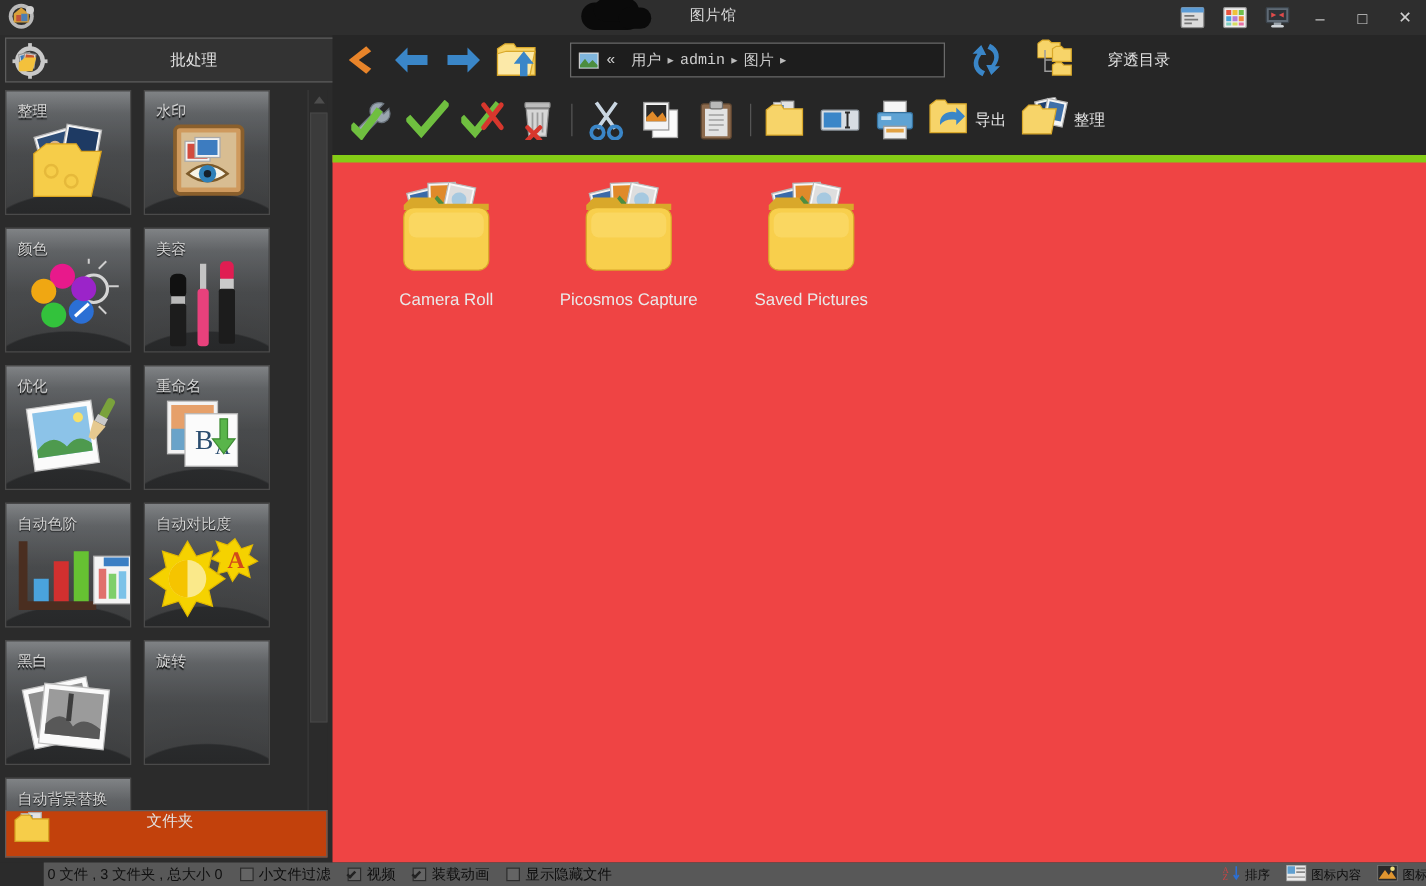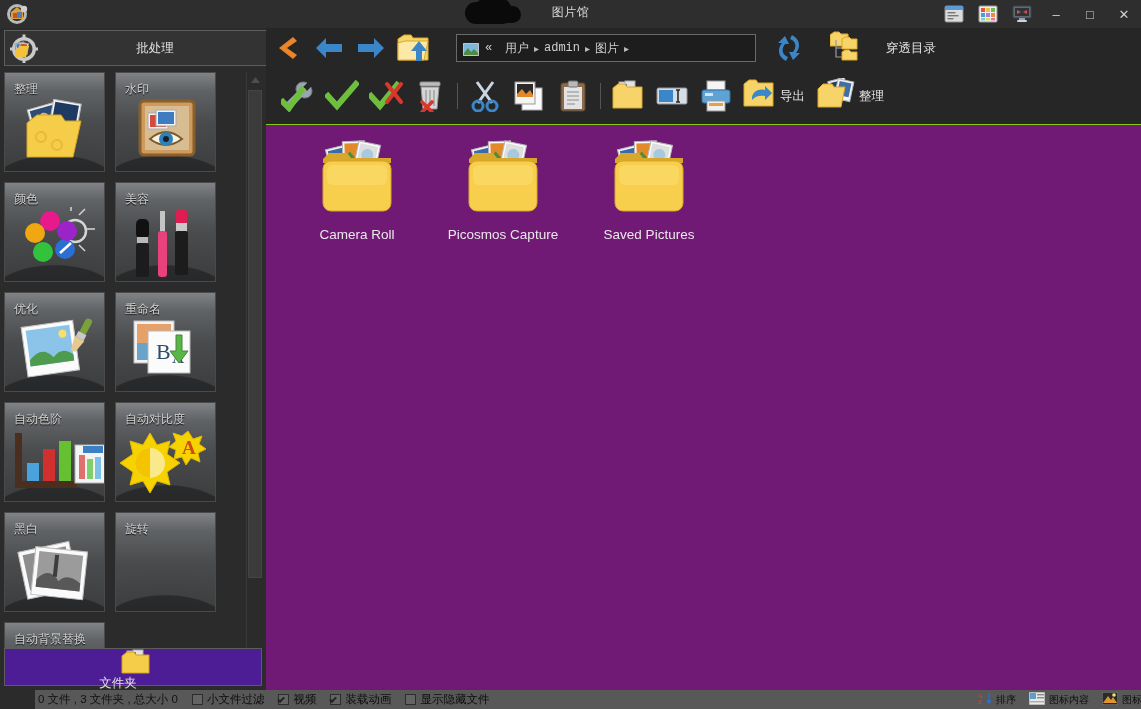--- a/index.html
+++ b/index.html
@@ -8,21 +8,21 @@
     background: #2b2b2b;
     font-family: "Liberation Sans", "DejaVu Sans", sans-serif;
     overflow: hidden;
     -webkit-font-smoothing: antialiased;
   }
   .app { position: relative; width: 1141px; height: 709px; background: #2b2b2b; }
 
   
   .titlebar {
     position: absolute; left: 0; top: 0; width: 1141px; height: 28px;
-    background: #2e2e2e; display: flex; align-items: center;
+    background: #2e2e2e; display: flex; 
   }
   .app-logo { width: 28px; height: 26px; margin-left: 4px; position: relative; }
   .title-text {
     position: absolute; left: 0; right: 0; top: 4px; text-align: center;
     font-size: 12px; color: #d8d8d8; letter-spacing: .5px;
   }
   .title-redact {
     position: absolute; left: 465px; top: 2px; width: 48px; height: 22px;
     background: #0a0a0a; border-radius: 12px;
   }
@@ -78,21 +78,21 @@
   }
   .sb-arrow.up { top: 0; }
   .sb-arrow.down { bottom: 0; }
   .sb-thumb {
     position: absolute; left: 1px; top: 18px; width: 14px; height: 488px;
     background: #3b3b3b; border: 1px solid #454545;
   }
 
   .folder-btn {
     position: absolute; left: 4px; top: 620px; width: 258px; height: 38px;
-    background: #4c1d95; border: 1px solid #5d5d5d; display: flex; align-items: center; flex-direction: column;
+    background: #c2410c; border: 1px solid #5d5d5d; display: flex; 
   }
   .folder-btn-icon { width: 30px; height: 26px; margin-left: 6px; position: relative; }
   .folder-btn-label { flex: 1; text-align: center; font-size: 12.5px; color: #e2e2e2; padding-right: 30px; }
 
   
   .right-panel { position: absolute; left: 266px; top: 28px; width: 875px; height: 662px; background: #262626; }
   .nav-row { position: absolute; left: 0; top: 0; width: 875px; height: 40px; display: flex; align-items: center; }
   .nav-btn { width: 42px; height: 40px; display: flex; align-items: center; justify-content: center; }
   .crumb-box {
     width: 300px; height: 28px; margin-left: 22px; background: #1d1d1d;
@@ -109,21 +109,21 @@
     position: absolute; left: 0; top: 40px; width: 875px; height: 56px;
     display: flex; align-items: center; padding-left: 10px; gap: 0px;
   }
   .tb { width: 44px; height: 48px; display: flex; align-items: center; justify-content: center; position: relative; }
   .tb-sep { width: 1px; height: 26px; background: #555; margin: 0 5px; }
   .tb-wide { width: auto; padding: 0 8px 0 4px; display: flex; align-items: center; gap: 4px; height: 48px; }
   .tb-text { font-size: 12.5px; color: #e4e4e4; }
 
   .content {
     position: absolute; left: 0; top: 96px; width: 875px; height: 566px;
-    background: #701a75; border-top: 1px solid #84cc16;
+    background: #ef4444; border-top: 6px solid #84cc16;
   }
   .items { display: flex; flex-wrap: wrap; padding: 12px 0 0 18px; }
   .item { width: 146px; height: 130px; display: flex; flex-direction: column; align-items: center; }
   .item-art { width: 96px; height: 86px; position: relative; }
   .item-name { margin-top: 4px; font-size: 13.5px; color: #e9e9e9; text-align: center; }
 
   
   .statusbar {
     position: absolute; left: 0; bottom: 0; width: 1141px; height: 19px;
     background: #585858; display: flex; align-items: center; font-size: 11.5px; color: #111; margin-left: 35px;

